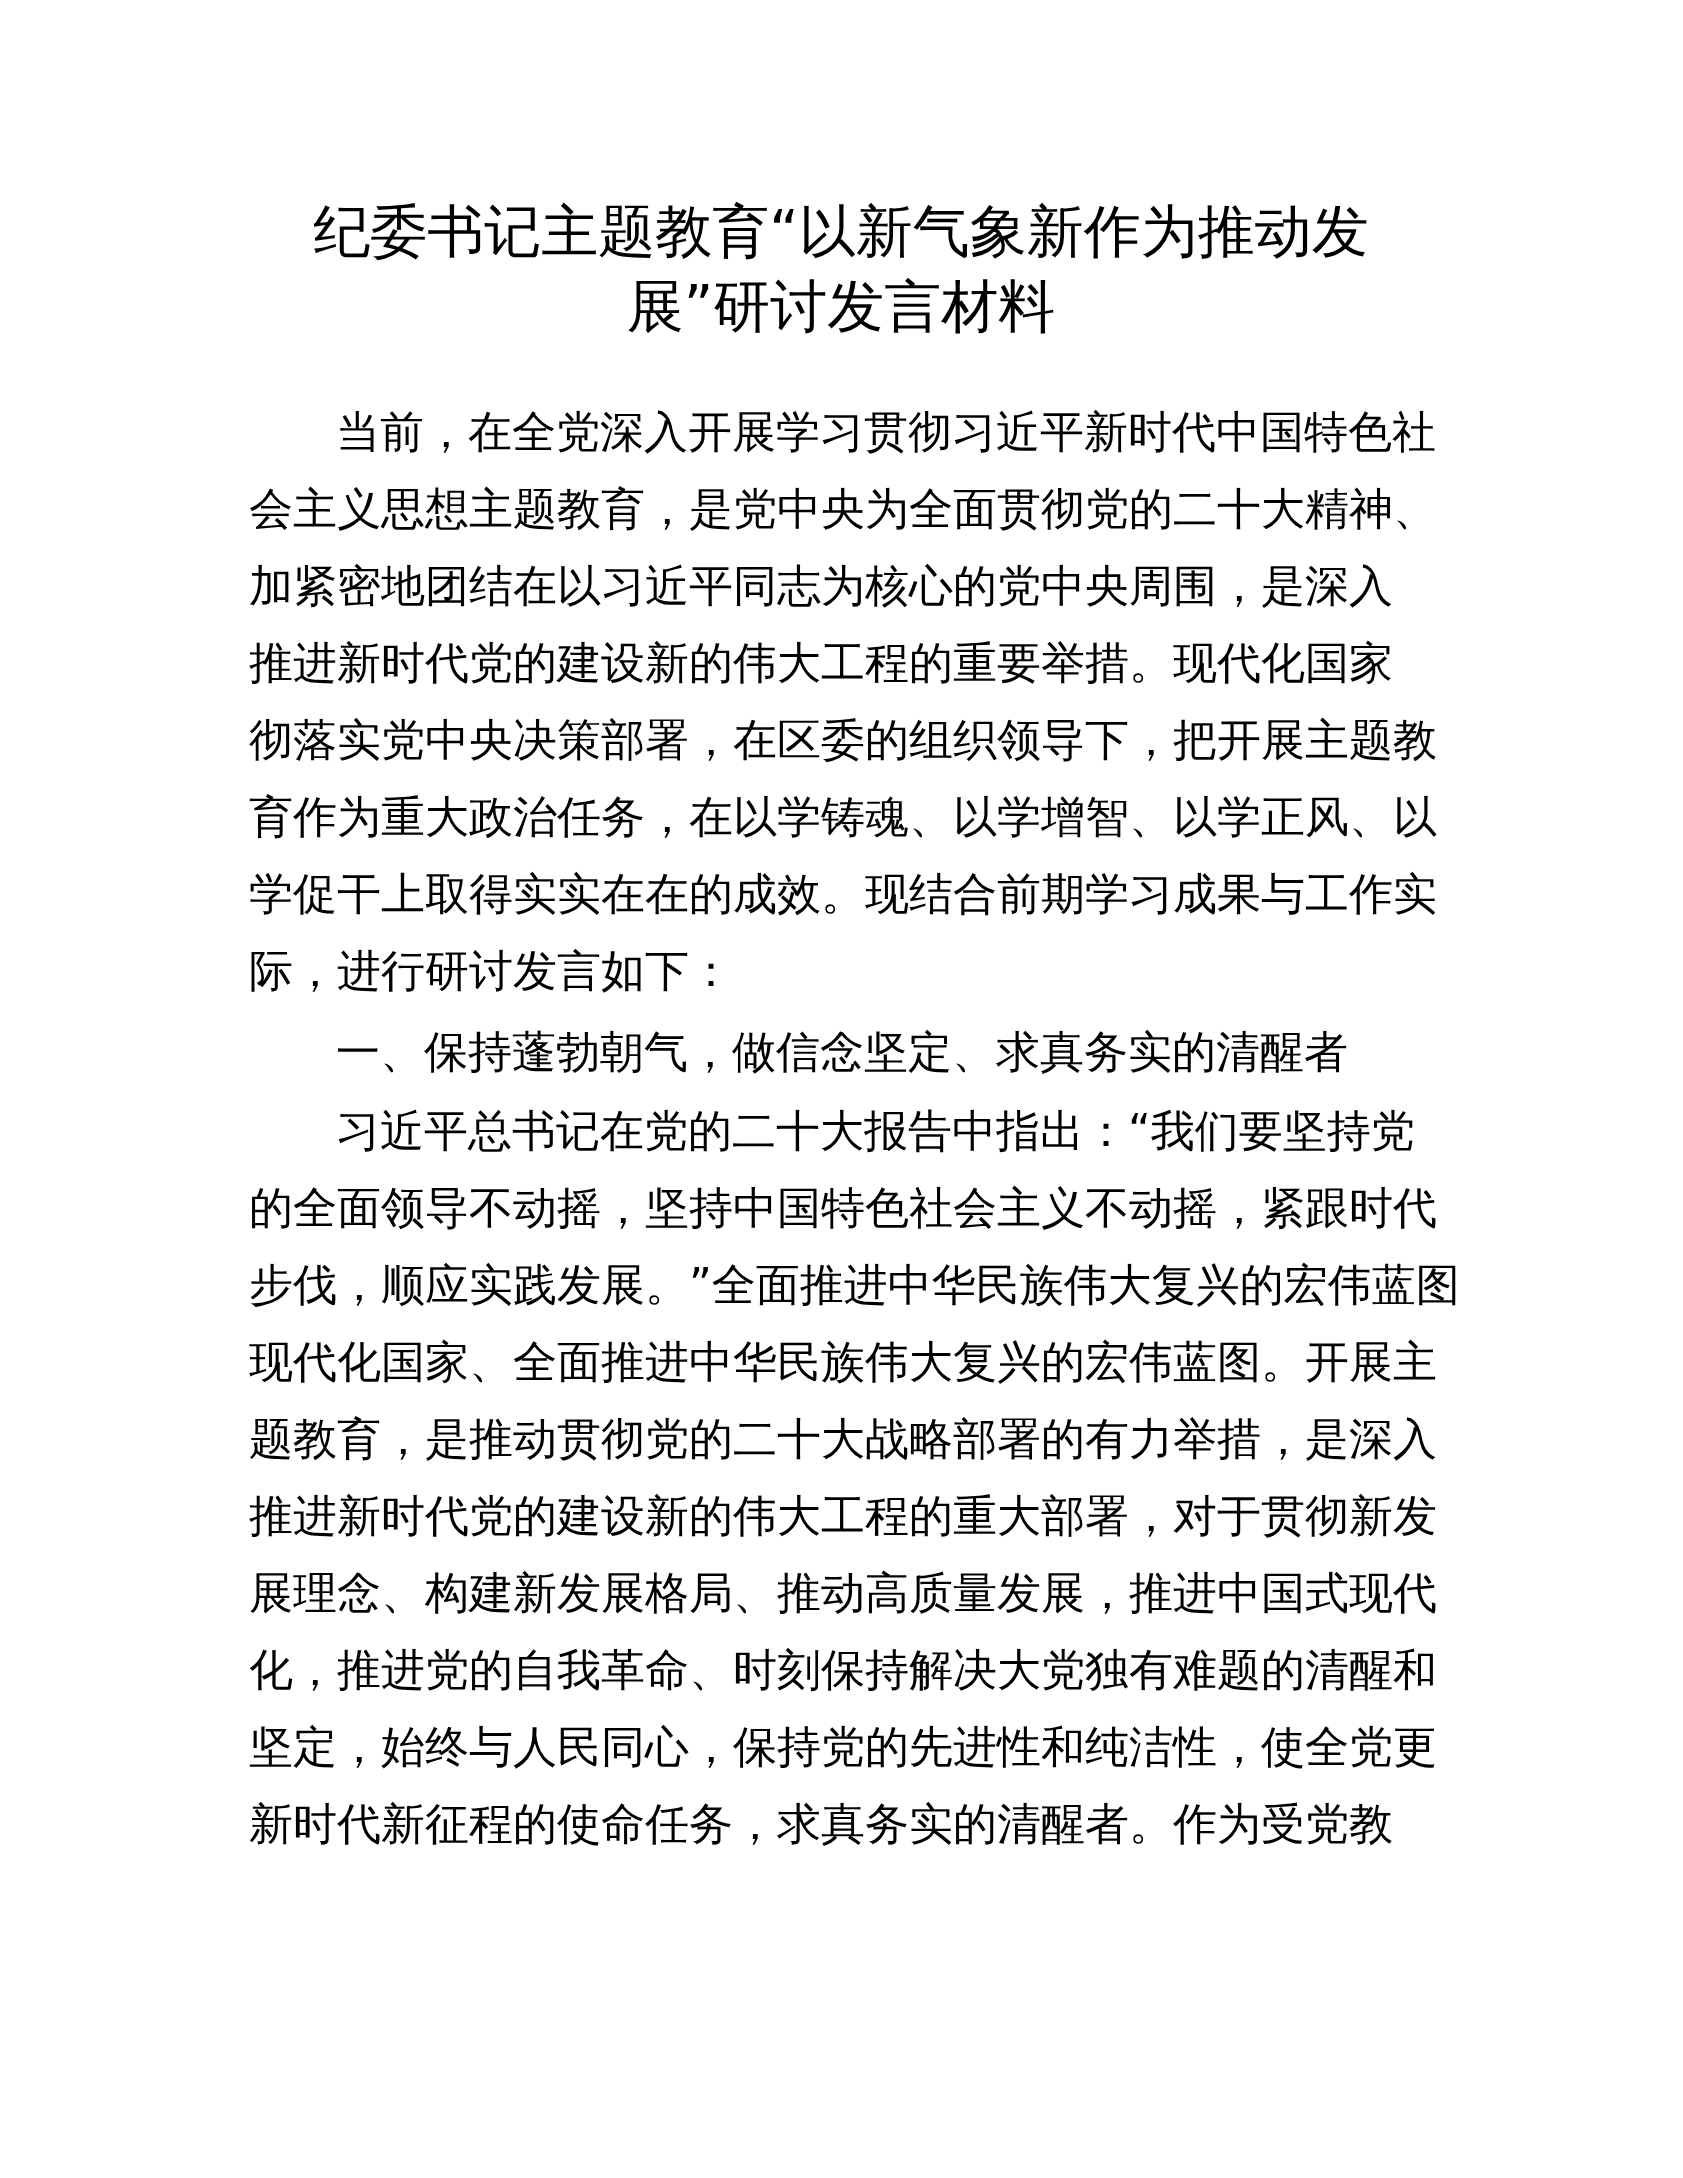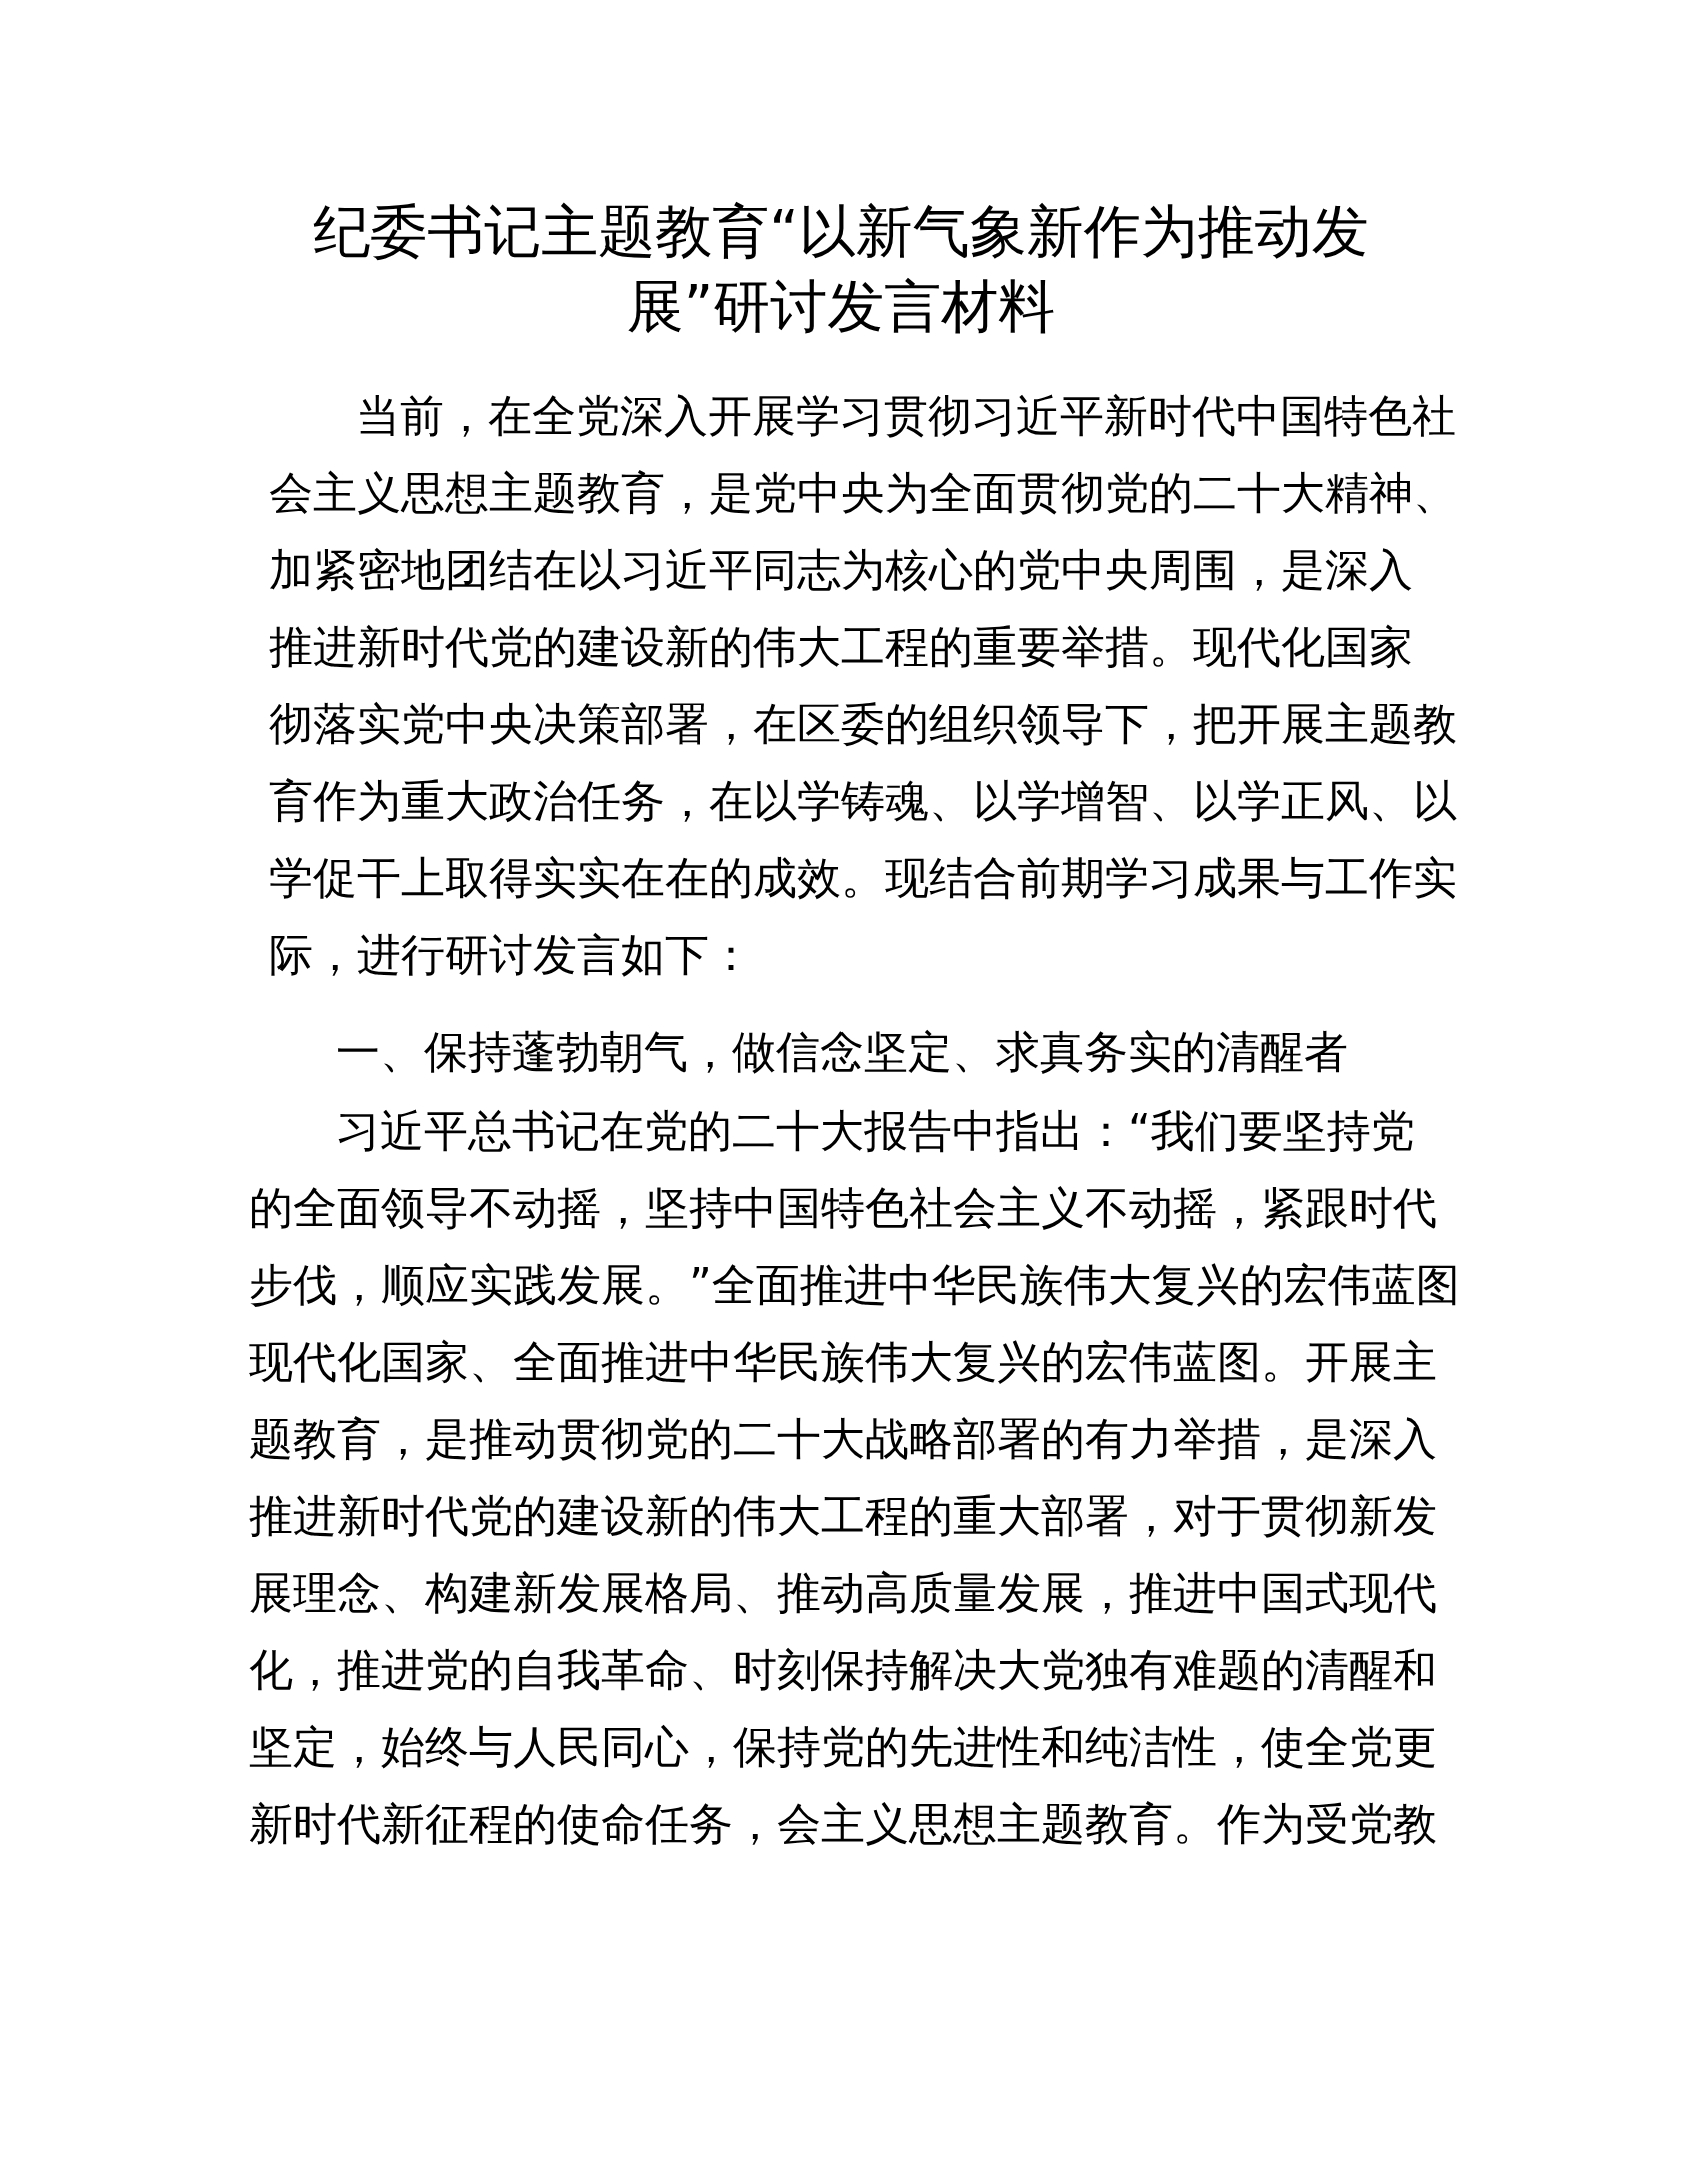--- a/index.html
+++ b/index.html
@@ -59,21 +59,21 @@
 </head>
 <body>
 
 <div class="page">
 
   <h1 class="title">
     <span class="tline">纪委书记主题教育“以新气象新作为推动发</span>
     <span class="tline">展”研讨发言材料</span>
   </h1>
 
-  <div class="body" style="top:377px;margin-left:20px;">
+  <div class="body" style="top:393px;">
     <p class="para" style="text-indent:0;">
       <span class="ln first">当前，在全党深入开展学习贯彻习近平新时代中国特色社</span>
       <span class="ln">会主义思想主题教育，是党中央为全面贯彻党的二十大精神、</span>
       <span class="ln">加紧密地团结在以习近平同志为核心的党中央周围，是深入</span>
       <span class="ln">推进新时代党的建设新的伟大工程的重要举措。现代化国家</span>
       <span class="ln">彻落实党中央决策部署，在区委的组织领导下，把开展主题教</span>
       <span class="ln">育作为重大政治任务，在以学铸魂、以学增智、以学正风、以</span>
       <span class="ln">学促干上取得实实在在的成效。现结合前期学习成果与工作实</span>
       <span class="ln">际，进行研讨发言如下：</span>
     </p>
@@ -89,18 +89,18 @@
     <p class="para" style="text-indent:0;">
       <span class="ln first">习近平总书记在党的二十大报告中指出：“我们要坚持党</span>
       <span class="ln">的全面领导不动摇，坚持中国特色社会主义不动摇，紧跟时代</span>
       <span class="ln">步伐，顺应实践发展。”全面推进中华民族伟大复兴的宏伟蓝图</span>
       <span class="ln">现代化国家、全面推进中华民族伟大复兴的宏伟蓝图。开展主</span>
       <span class="ln">题教育，是推动贯彻党的二十大战略部署的有力举措，是深入</span>
       <span class="ln">推进新时代党的建设新的伟大工程的重大部署，对于贯彻新发</span>
       <span class="ln">展理念、构建新发展格局、推动高质量发展，推进中国式现代</span>
       <span class="ln">化，推进党的自我革命、时刻保持解决大党独有难题的清醒和</span>
       <span class="ln">坚定，始终与人民同心，保持党的先进性和纯洁性，使全党更</span>
-      <span class="ln">新时代新征程的使命任务，会主义思想主题教育。作为受党教</span>
+      <span class="ln">新时代新征程的使命任务，求真务实的清醒者。作为受党教</span>
     </p>
   </div>
 
 </div>
 
 
 </body></html>

